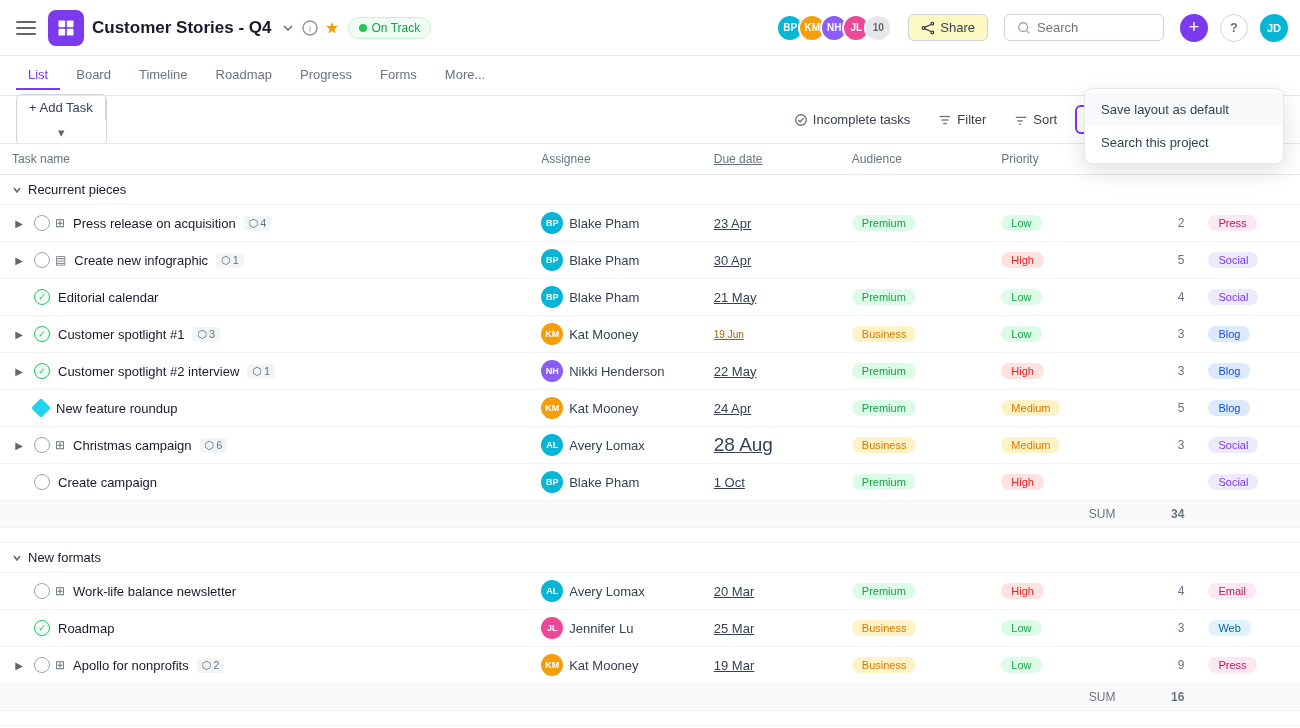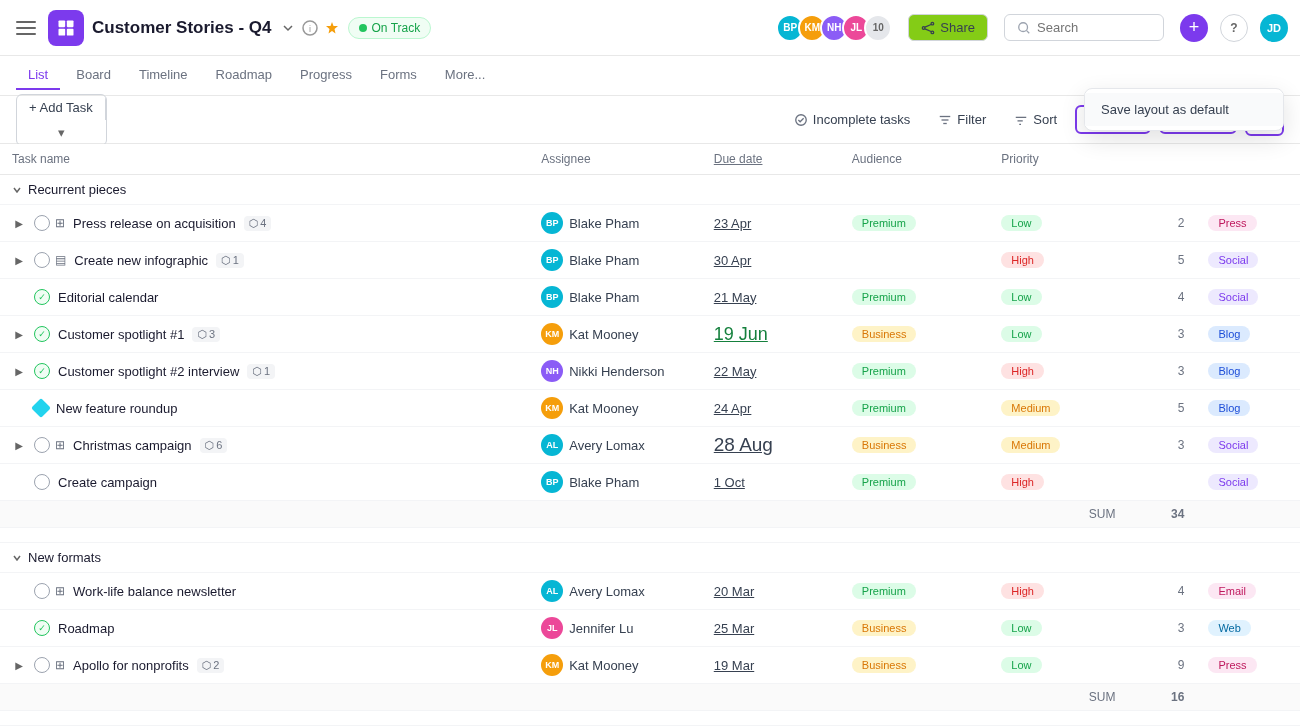--- a/index.html
+++ b/index.html
@@ -14,21 +14,21 @@
     .project-title { font-size: 17px; font-weight: 600; color: #1a1a2e; }
     .title-actions { display: flex; align-items: center; gap: 6px; }
     .title-actions svg { width: 16px; height: 16px; fill: #999; cursor: pointer; }
     .status-badge { display: flex; align-items: center; gap: 5px; background: #f0fdf4; border: 1px solid #bbf7d0; border-radius: 12px; padding: 3px 10px; font-size: 12px; font-weight: 500; color: #16a34a; }
     .status-dot { width: 8px; height: 8px; background: #22c55e; border-radius: 50%; }
     .spacer { flex: 1; }
     .avatars { display: flex; align-items: center; }
     .avatar { width: 28px; height: 28px; border-radius: 50%; border: 2px solid #fff; margin-left: -6px; font-size: 10px; display: flex; align-items: center; justify-content: center; font-weight: 600; color: white; }
     .avatar:first-child { margin-left: 0; }
     .avatar-count { width: 28px; height: 28px; border-radius: 50%; background: #e5e7eb; border: 2px solid #fff; margin-left: -6px; display: flex; align-items: center; justify-content: center; font-size: 10px; color: #666; font-weight: 600; }
-    .share-btn { display: flex; align-items: center; gap: 5px; border: 1px solid #d1d5db; border-radius: 6px; padding: 5px 12px; cursor: pointer; font-size: 13px; color: #374151; background: #84cc16; margin-left: 8px; }
+    .share-btn { display: flex; align-items: center; gap: 5px; border: 1px solid #d1d5db; border-radius: 6px; padding: 5px 12px; cursor: pointer; font-size: 13px; color: #374151; background: #fef9c3; margin-left: 8px; }
     .search-box { display: flex; align-items: center; gap: 6px; border: 1px solid #d1d5db; border-radius: 6px; padding: 5px 12px; background: white; min-width: 160px; margin-left: 8px; }
     .search-box input { border: none; outline: none; font-size: 13px; color: #374151; width: 100px; }
     .add-btn { width: 28px; height: 28px; background: #7c3aed; border-radius: 50%; display: flex; align-items: center; justify-content: center; cursor: pointer; color: white; font-size: 18px; font-weight: 300; margin-left: 8px; }
     .help-btn { width: 28px; height: 28px; border: 1px solid #d1d5db; border-radius: 50%; display: flex; align-items: center; justify-content: center; cursor: pointer; color: #666; font-size: 12px; font-weight: 600; margin-left: 4px; }
     .user-avatar { width: 28px; height: 28px; border-radius: 50%; background: #06b6d4; display: flex; align-items: center; justify-content: center; color: white; font-size: 11px; font-weight: 600; margin-left: 4px; cursor: pointer; }
 
     
     .sub-nav { display: flex; align-items: center; height: 40px; padding: 0 16px; border-bottom: 1px solid #e8e8e8; gap: 4px; }
     .sub-nav-item { padding: 6px 12px; font-size: 13px; color: #6b7280; cursor: pointer; border-bottom: 2px solid transparent; }
     .sub-nav-item.active { color: #7c3aed; border-bottom: 2px solid #7c3aed; font-weight: 500; }
@@ -219,20 +219,21 @@
       </svg>
     <span>Fields</span>
   </div>
   <div class="more-btn" style="display:flex;align-items:center;gap:2px;">
     <span style="font-size:16px;letter-spacing:1px;color:#7c3aed">···</span>
   </div>
 </div>
 
 <div class="dropdown-menu">
   <div class="dropdown-item active">Save layout as default</div>
+  <div class="dropdown-item">Search this project</div>
 </div>
 
 <div class="table-container">
   <table class="table">
     <thead>
       <tr>
         <th class="col-task">Task name</th>
         <th class="col-assignee">Assignee</th>
         <th class="col-due">Due date</th>
         <th class="col-audience">Audience</th>
@@ -341,21 +342,21 @@
            <span>⬡</span>3
          </span>
         </div>
       </td>
       <td class="col-assignee">
         <div class="assignee-cell">
           <div class="assignee-avatar" style="background:#f59e0b">KM</div>
           <span>Kat Mooney</span>
         </div>
       </td>
-      <td class="col-due" style="font-size:18px;color:#15803d;">19 Jun</td>
+      <td class="col-due" style="font-size:10px;color:#a16207;">19 Jun</td>
       <td class="col-audience"><span class="badge badge-business">Business</span></td>
       <td class="col-priority"><span class="badge badge-low">Low</span></td>
       <td class="col-num" style="text-align:right;font-size:12px;color:#6b7280;">3</td>
       <td class="col-tag"><span class="tag-badge tag-blog">Blog</span></td>
     </tr>
         <tr class="table-row">
       <td class="col-task">
         <div class="task-name-cell">
           <button class="expand-btn">▶</button>
           <div style="display:flex;align-items:center;gap:5px;flex-shrink:0;">

